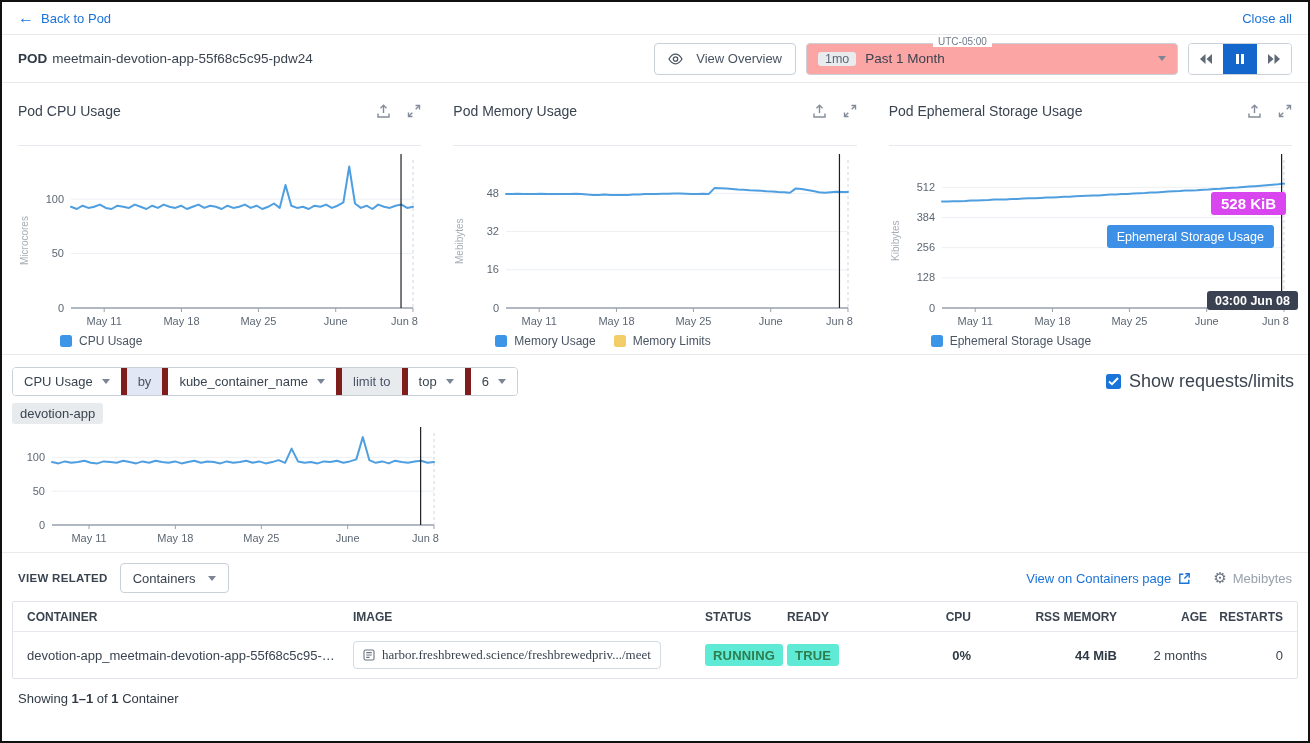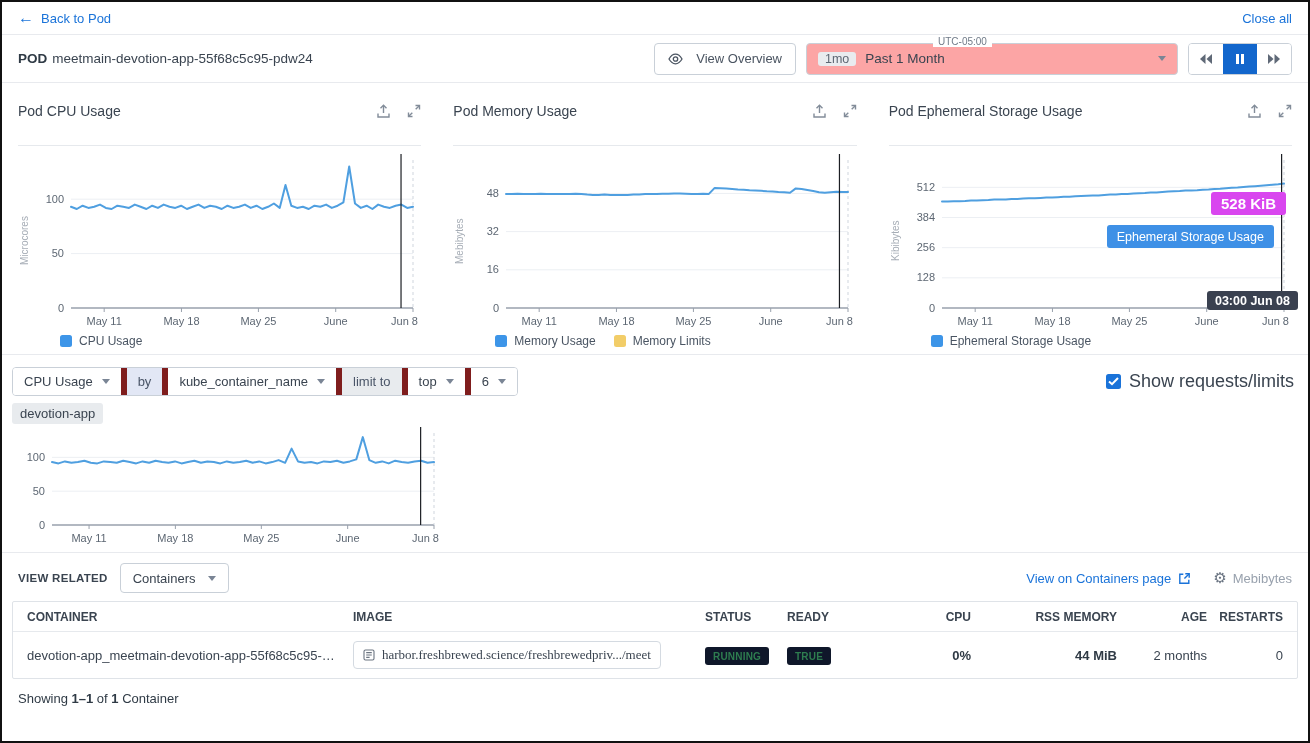--- a/index.html
+++ b/index.html
@@ -83,21 +83,21 @@
   .col-container { flex:1 1 auto; min-width:0; white-space:nowrap; overflow:hidden; text-overflow:ellipsis; padding-right:12px; }
   .col-image { flex:0 0 352px; min-width:0; }
   .col-status { flex:0 0 82px; }
   .col-ready { flex:0 0 76px; }
   .col-cpu { flex:0 0 108px; text-align:right; }
   .col-rss { flex:0 0 146px; text-align:right; }
   .col-age { flex:0 0 90px; text-align:right; }
   .col-restarts { flex:0 0 76px; text-align:right; }
   .imgchip { display:inline-flex; align-items:center; gap:7px; border:1px solid #d4dae1; border-radius:4px; padding:5px 9px; max-width:344px; white-space:nowrap; overflow:hidden;font-family:Liberation Serif, serif; }
   .imgchip span { overflow:hidden; text-overflow:ellipsis; }
-  .badge-green { background:#0f172a; color:#2e7d4f; font-weight:bold; font-size:10px; padding:3.5px 8px; border-radius:3px; letter-spacing:.2px; }
+  .badge-green { background:#5eead4; color:#2e7d4f; font-weight:bold; font-size:13px; padding:3.5px 8px; border-radius:3px; letter-spacing:.2px; }
   .metric-val { font-weight:bold; color:#2f3a45; }
   .meter { height:4px; background:#e4e8ee; width:100px; margin-left:auto; margin-top:4px; border-radius:1px; overflow:hidden; }
   .meter i { display:block; height:100%; background:#b9c2d2; }
   .footer { padding:12px 16px; font-size:13px; color:#2f3a45; }
   .footer b { font-weight:bold; }
 </style>
 </head>
 <body>
 
 <div class="frame">

